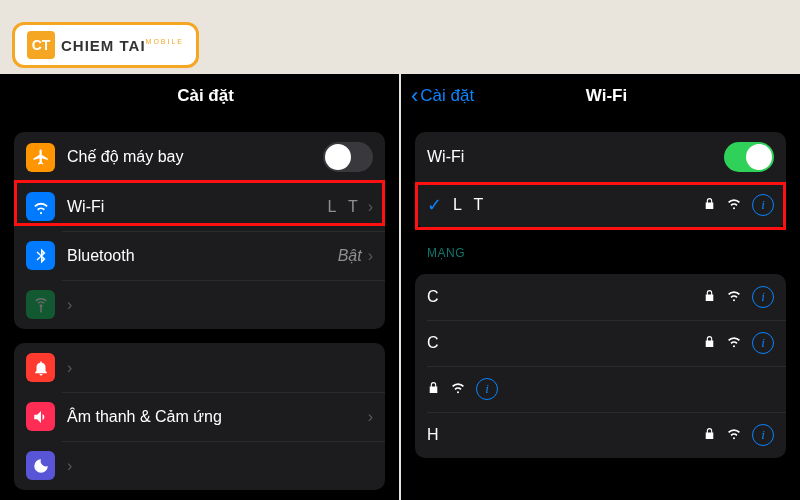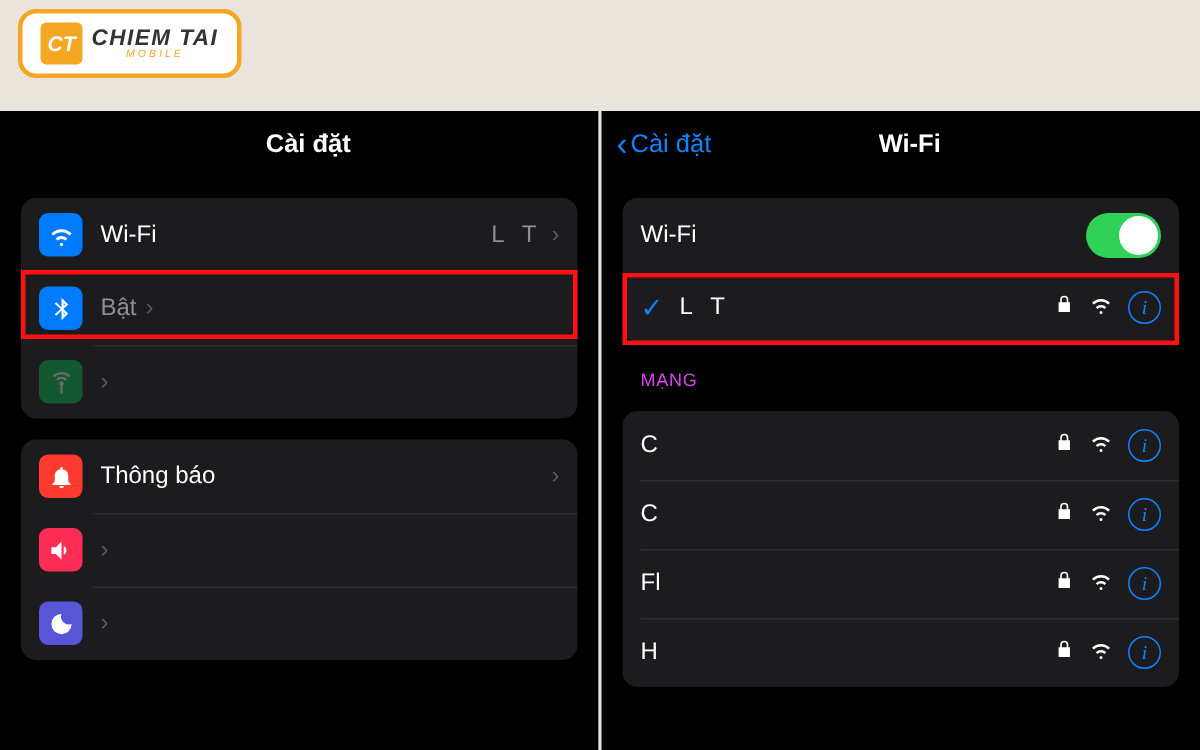--- a/index.html
+++ b/index.html
@@ -1,20 +1,20 @@
 <!DOCTYPE html>
 <html><head>
 <meta charset="utf-8">
 <style>
   * { margin: 0; padding: 0; box-sizing: border-box; font-family: -apple-system, BlinkMacSystemFont, "Segoe UI", sans-serif; }
   body { width: 800px; height: 500px; background: #e9e5dd; overflow: hidden; position: relative; }
   
-  .logo { position: absolute; top: 6px; left: 12px; z-index: 10; background: #fff; border: 3px solid #f5a623; border-radius: 12px; padding: 6px 12px; display: flex; align-items: center; gap: 6px; font-style: italic; }
+  .logo { position: absolute; top: 22px; left: 12px; z-index: 10; background: #fff; border: 3px solid #f5a623; border-radius: 12px; padding: 6px 12px; display: flex; align-items: center; gap: 6px; }
   .logo-badge { width: 28px; height: 28px; background: #f5a623; border-radius: 4px; display: flex; align-items: center; justify-content: center; color: #fff; font-weight: 700; font-size: 14px; }
-  .logo-text { display: flex; flex-direction: column; line-height: 1; }
+  .logo-text { display: flex; flex-direction: row; line-height: 1; }
   .logo-main { font-weight: 700; color: #333; letter-spacing: 1px; font-size: 15px; }
   .logo-sub { font-size: 7px; color: #f5a623; letter-spacing: 2px; text-align: center; }
   
   .panels { position: absolute; top: 74px; left: 0; right: 0; bottom: 0; display: flex; }
   .panel { flex: 1; background: #000; color: #fff; overflow: hidden; position: relative; }
   .panel + .panel { border-left: 2px solid #e9e5dd; }
   
   .nav-header { height: 44px; display: flex; align-items: center; justify-content: center; position: relative; padding-left: 12px; }
   .nav-title { font-size: 17px; font-weight: 600; color: #fff; }
   .nav-back { position: absolute; left: 10px; color: #0a84ff; font-size: 17px; display: flex; align-items: center; gap: 2px; }
@@ -29,31 +29,31 @@
   .ic-airplane { background: #ff9500; }
   .ic-wifi { background: #007aff; }
   .ic-bt { background: #007aff; }
   .ic-mobile { background: #00c853; opacity: 0.35; }
   .ic-notif { background: #ff3b30; }
   .ic-sound { background: #ff2d55; }
   .ic-focus { background: #5856d6; }
   
   .row-label { flex: 1; font-size: 16px; color: #fff; }
   .row-detail { color: #8e8e93; font-size: 16px; margin-right: 6px; letter-spacing: 4px; }
-  .row-detail.tight { letter-spacing: 0; }
+  .row-detail.tight { letter-spacing: 0; font-style: italic; }
   .row-chevron { color: #5a5a5e; font-size: 16px; }
   
   .switch { width: 50px; height: 30px; border-radius: 15px; position: relative; }
   .switch.off { background: #39393d; }
   .switch.on { background: #30d158; }
   .knob { width: 26px; height: 26px; background: #fff; border-radius: 50%; position: absolute; top: 2px; }
   .switch.off .knob { left: 2px; }
   .switch.on .knob { right: 2px; }
   
-  .section-label { font-size: 12px; color: #d946ef; margin: 18px 26px 6px; letter-spacing: 0.5px; }
+  .section-label { font-size: 12px; color: #0f766e; margin: 18px 26px 6px; letter-spacing: 0.5px; }
   
   .net-row { display: flex; align-items: center; padding: 12px 12px; min-height: 44px; position: relative; }
   .net-row + .net-row::before { content: ""; position: absolute; top: 0; left: 12px; right: 0; height: 1px; background: #2c2c2e; }
   .net-check { width: 20px; color: #0a84ff; font-size: 18px; margin-right: 6px; }
   .net-name { flex: 1; font-size: 16px; color: #fff; letter-spacing: 4px; }
   .net-icons { display: flex; align-items: center; gap: 10px; }
   .net-lock, .net-wifi { color: #fff; }
   .net-info { width: 22px; height: 22px; border: 1.5px solid #0a84ff; border-radius: 50%; display: flex; align-items: center; justify-content: center; color: #0a84ff; font-size: 13px; font-weight: 500; font-style: italic; font-family: Georgia, serif; }
   
   .redbox { position: absolute; border: 3px solid #ff1111; pointer-events: none; }
@@ -73,64 +73,76 @@
 
 <div class="panels">
 
   <div class="panel">
     <div class="nav-header">
       <span class="nav-title">Cài đặt</span>
     </div>
 
     <div class="group">
       <div class="row">
+        <div class="row-icon ic-airplane">
+          <svg viewBox="0 0 24 24">
+              <path d="M21 16v-2l-8-5V3.5a1.5 1.5 0 0 0-3 0V9l-8 5v2l8-2.5V19l-2 1.5V22l3.5-1 3.5 1v-1.5L13 19v-5.5l8 2.5z"></path>
+            </svg>
+        </div>
+        <span class="row-label">Chế độ máy bay</span>
+        <div class="switch off">
+            <div class="knob"></div>
+          </div>
+      </div>
+      <div class="row">
         <div class="row-icon ic-wifi">
           <svg viewBox="0 0 24 24">
               <path d="M12 18.5a1.5 1.5 0 1 0 0 3 1.5 1.5 0 0 0 0-3zm-5.3-3.8 1.8 1.8a5 5 0 0 1 7 0l1.8-1.8a7.5 7.5 0 0 0-10.6 0zM3 10.3l1.8 1.8a10 10 0 0 1 14.4 0l1.8-1.8a12.5 12.5 0 0 0-18 0z"></path>
             </svg>
         </div>
         <span class="row-label">Wi-Fi</span>
         <span class="row-detail">L      T</span>
         <span class="row-chevron">›</span>
       </div>
       <div class="row">
         <div class="row-icon ic-bt">
           <svg viewBox="0 0 24 24">
               <path d="M12 2v8.6L7.4 6 6 7.4 11.3 12 6 16.6 7.4 18l4.6-4.6V22l6-6-4.3-4 4.3-4-6-6zm2 4.8L15.2 8 14 9.2V6.8zm0 10.4v-2.4L15.2 16 14 17.2z"></path>
             </svg>
         </div>
+        <span class="row-label">Bluetooth</span>
         <span class="row-detail tight">Bật</span>
         <span class="row-chevron">›</span>
       </div>
       <div class="row">
         <div class="row-icon ic-mobile">
           <svg viewBox="0 0 24 24">
               <path d="M12 11a2 2 0 1 0 0 4 2 2 0 0 0 0-4zm-4.9-2.1 1.4 1.4a5 5 0 0 1 7 0l1.4-1.4a7 7 0 0 0-9.8 0zM4.2 6l1.4 1.4a9 9 0 0 1 12.8 0L19.8 6a11 11 0 0 0-15.6 0zM11 15h2v7h-2z"></path>
             </svg>
         </div>
         <span class="row-chevron">›</span>
       </div>
     </div>
 
     <div class="group">
       <div class="row">
         <div class="row-icon ic-notif">
           <svg viewBox="0 0 24 24">
               <path d="M12 22a2 2 0 0 0 2-2h-4a2 2 0 0 0 2 2zm6-6V11a6 6 0 0 0-5-5.9V4a1 1 0 0 0-2 0v1.1A6 6 0 0 0 6 11v5l-2 2v1h16v-1l-2-2z"></path>
             </svg>
         </div>
-        <span class="row-label">Thông báo</span>
         <span class="row-chevron">›</span>
       </div>
       <div class="row">
         <div class="row-icon ic-sound">
           <svg viewBox="0 0 24 24">
               <path d="M3 9v6h4l5 5V4L7 9H3zm13.5 3a4.5 4.5 0 0 0-2.5-4v8a4.5 4.5 0 0 0 2.5-4z"></path>
             </svg>
         </div>
+        <span class="row-label">Âm thanh &amp; Cảm ứng</span>
         <span class="row-chevron">›</span>
       </div>
       <div class="row">
         <div class="row-icon ic-focus">
           <svg viewBox="0 0 24 24">
               <path d="M12 3a9 9 0 1 0 9 9 7 7 0 0 1-9-9z"></path>
             </svg>
         </div>
         <span class="row-chevron">›</span>
       </div>
@@ -191,21 +203,20 @@
             <span class="net-lock"><svg width="13" height="13" viewBox="0 0 24 24">
                 <path d="M17 10V7a5 5 0 0 0-10 0v3H5v12h14V10h-2zm-8-3a3 3 0 0 1 6 0v3H9V7z"></path>
               </svg></span>
             <span class="net-wifi"><svg width="16" height="16" viewBox="0 0 24 24">
                 <path d="M12 18.5a1.5 1.5 0 1 0 0 3 1.5 1.5 0 0 0 0-3zm-5.3-3.8 1.8 1.8a5 5 0 0 1 7 0l1.8-1.8a7.5 7.5 0 0 0-10.6 0zM3 10.3l1.8 1.8a10 10 0 0 1 14.4 0l1.8-1.8a12.5 12.5 0 0 0-18 0z"></path>
               </svg></span>
             <span class="net-info">i</span>
           </div>
         </div>
         <div class="net-row noicon">
-          <span class="net-name" style="letter-spacing:0">Fl</span>
           <div class="net-icons">
             <span class="net-lock"><svg width="13" height="13" viewBox="0 0 24 24">
                 <path d="M17 10V7a5 5 0 0 0-10 0v3H5v12h14V10h-2zm-8-3a3 3 0 0 1 6 0v3H9V7z"></path>
               </svg></span>
             <span class="net-wifi"><svg width="16" height="16" viewBox="0 0 24 24">
                 <path d="M12 18.5a1.5 1.5 0 1 0 0 3 1.5 1.5 0 0 0 0-3zm-5.3-3.8 1.8 1.8a5 5 0 0 1 7 0l1.8-1.8a7.5 7.5 0 0 0-10.6 0zM3 10.3l1.8 1.8a10 10 0 0 1 14.4 0l1.8-1.8a12.5 12.5 0 0 0-18 0z"></path>
               </svg></span>
             <span class="net-info">i</span>
           </div>
         </div>

